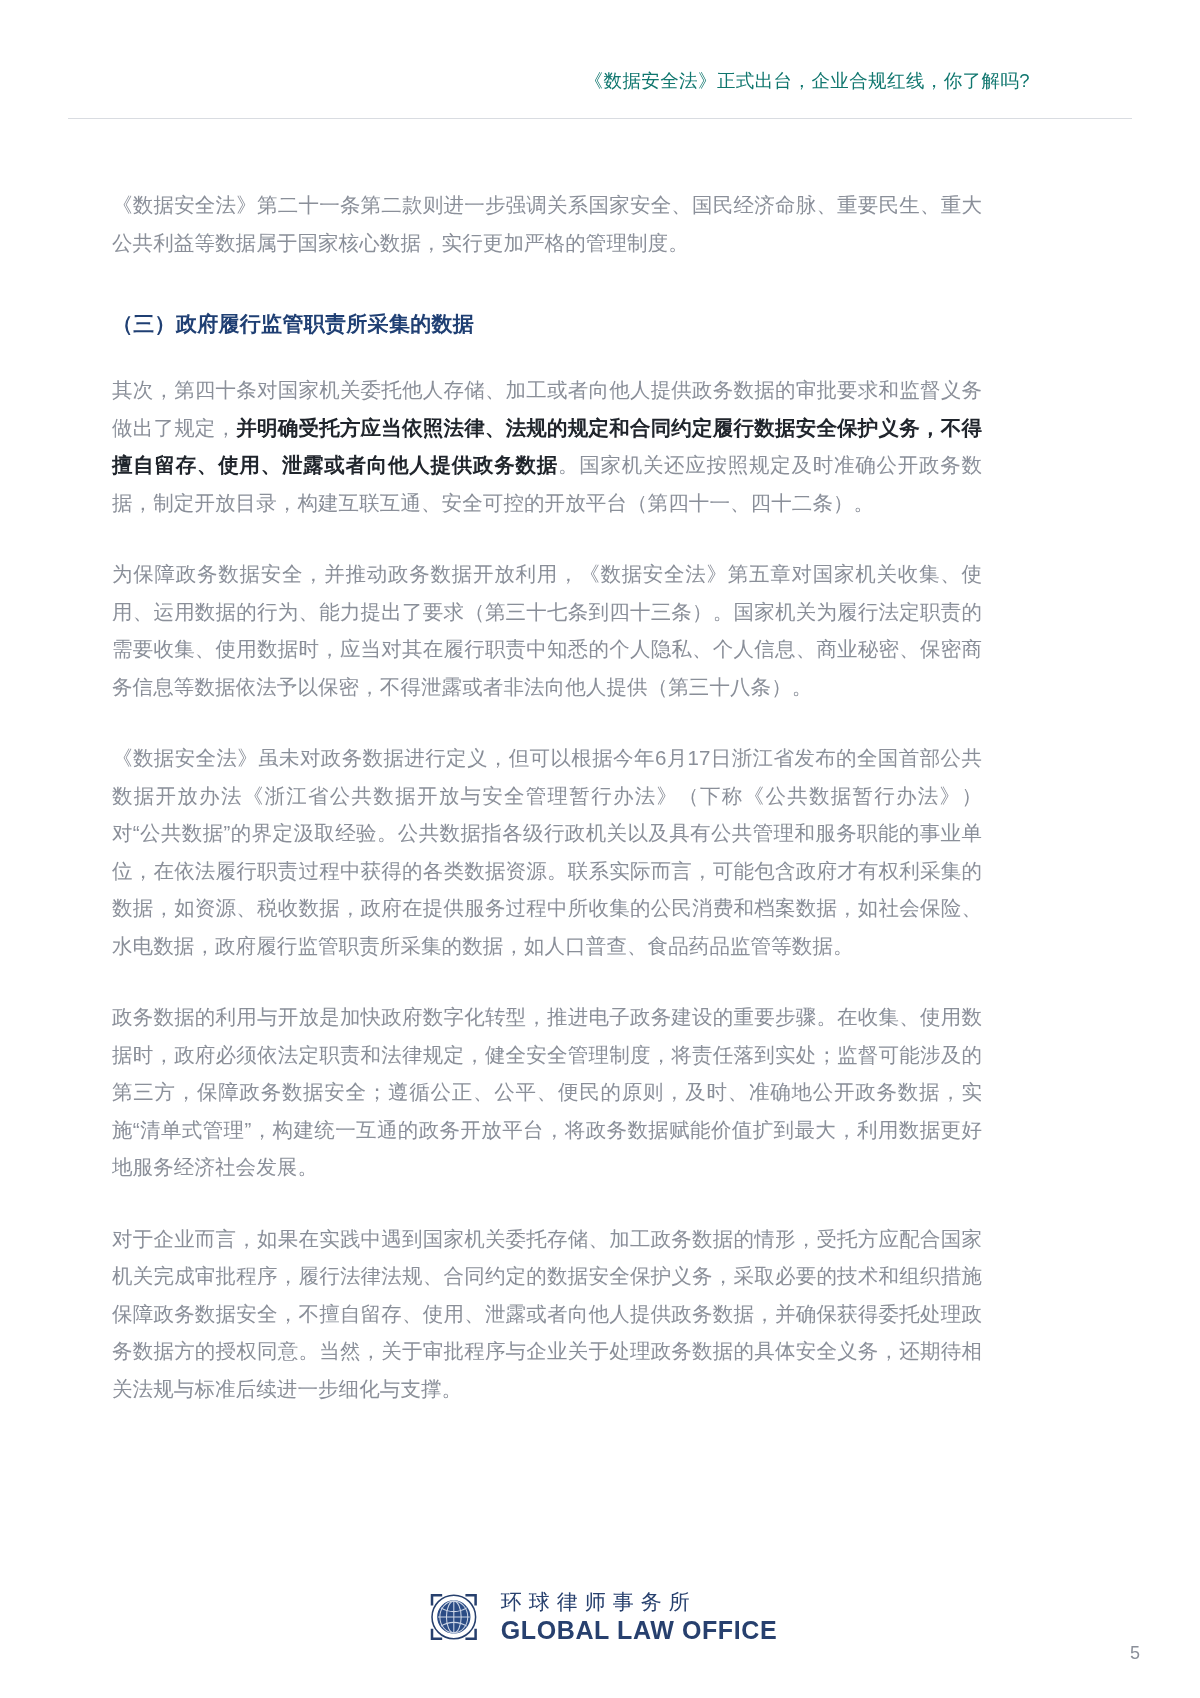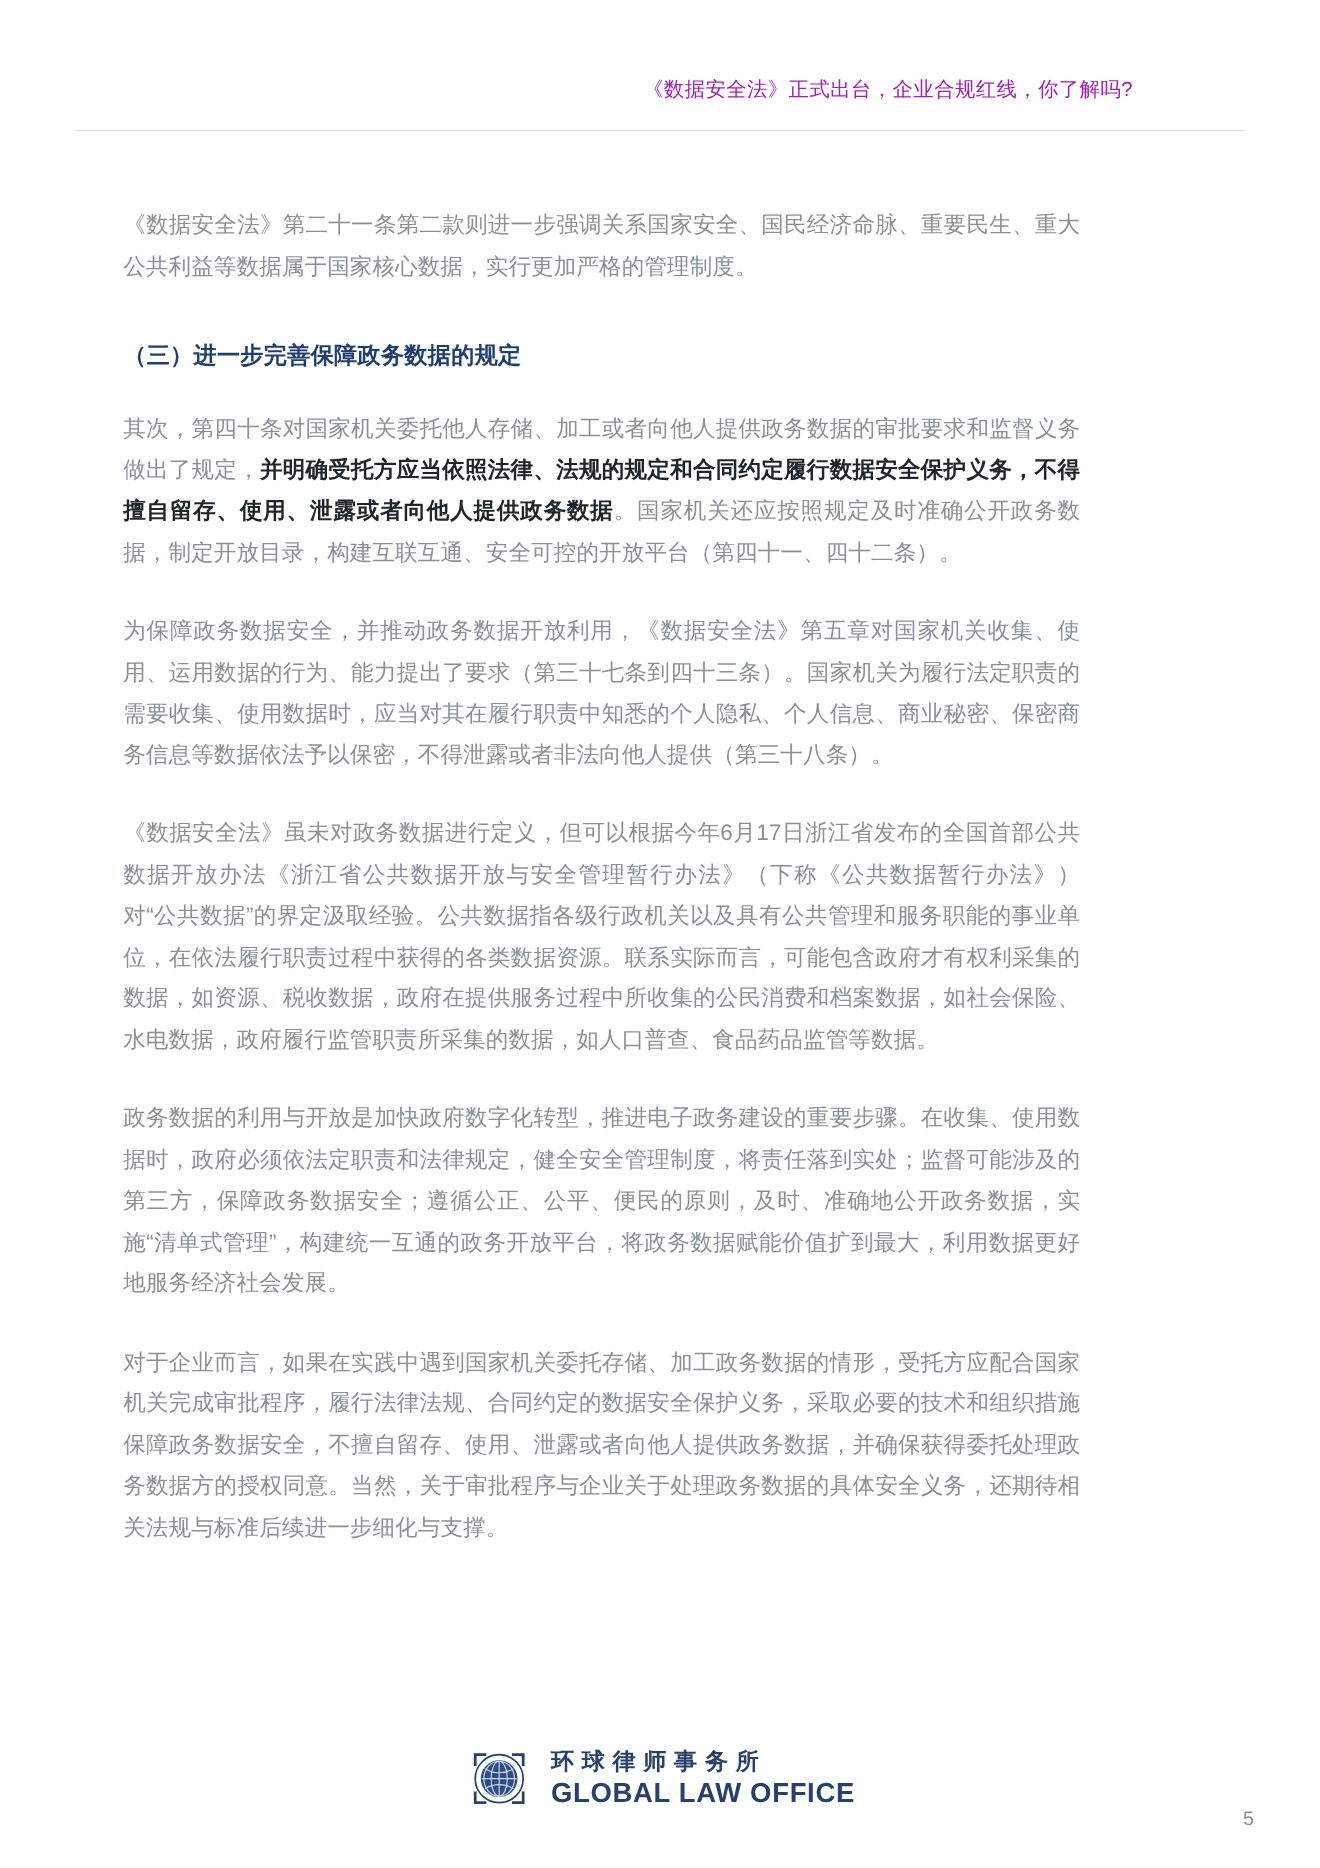--- a/index.html
+++ b/index.html
@@ -27,21 +27,21 @@
     width: 1200px;
     height: 122px;
     box-sizing: border-box;
   }
   .header-title {
     position: absolute;
     right: 170px;
     top: 68px;
     font-size: 18.5px;
     line-height: 26px;
-    color: #a21caf;
+    color: #0f766e;
     letter-spacing: 0.4px;
     white-space: nowrap;
     font-weight: 400;
   }
   .header-rule {
     position: absolute;
     left: 68px;
     top: 118px;
     width: 1064px;
     height: 1px;
@@ -110,21 +110,21 @@
   .logo-text {
     display: flex;
     flex-direction: column;
     justify-content: center;
   }
   .logo-cn {
     font-size: 21px;
     line-height: 26px;
     color: #27406e;
     letter-spacing: 7px;
-    font-weight: 700;
+    font-weight: 400;
     white-space: nowrap;
   }
   .logo-en {
     font-size: 25px;
     line-height: 30px;
     color: #27406e;
     letter-spacing: 0.6px;
     font-weight: 700;
     white-space: nowrap;
   }
@@ -143,21 +143,21 @@
 <div class="page">
 
   <div class="header">
     <div class="header-title">《数据安全法》正式出台，企业合规红线，你了解吗?</div>
     <div class="header-rule"></div>
   </div>
 
   <div class="content" id="body-root">
       <p class="para"><span>《数据安全法》第二十一条第二款则进一步强调关系国家安全、国民经济命脉、重要民生、重大公共利益等数据属于国家核心数据，实行更加严格的管理制度。</span></p>
       <div class="spacer-before-heading"></div>
-      <h2 class="section-heading" style="color: rgb(31, 63, 115);">（三）进一步完善保障政务数据的规定</h2>
+      <h2 class="section-heading" style="color: rgb(31, 63, 115);">（三）政府履行监管职责所采集的数据</h2>
       <p class="para"><span>其次，第四十条对国家机关委托他人存储、加工或者向他人提供政务数据的审批要求和监督义务做出了规定，</span><b class="bold">并明确受托方应当依照法律、法规的规定和合同约定履行数据安全保护义务，不得擅自留存、使用、泄露或者向他人提供政务数据</b><span>。国家机关还应按照规定及时准确公开政务数据，制定开放目录，构建互联互通、安全可控的开放平台（第四十一、四十二条）。</span></p>
       <p class="para"><span>为保障政务数据安全，并推动政务数据开放利用，《数据安全法》第五章对国家机关收集、使用、运用数据的行为、能力提出了要求（第三十七条到四十三条）。国家机关为履行法定职责的需要收集、使用数据时，应当对其在履行职责中知悉的个人隐私、个人信息、商业秘密、保密商务信息等数据依法予以保密，不得泄露或者非法向他人提供（第三十八条）。</span></p>
       <p class="para"><span>《数据安全法》虽未对政务数据进行定义，但可以根据今年6月17日浙江省发布的全国首部公共数据开放办法《浙江省公共数据开放与安全管理暂行办法》（下称《公共数据暂行办法》）对“公共数据”的界定汲取经验。公共数据指各级行政机关以及具有公共管理和服务职能的事业单位，在依法履行职责过程中获得的各类数据资源。联系实际而言，可能包含政府才有权利采集的数据，如资源、税收数据，政府在提供服务过程中所收集的公民消费和档案数据，如社会保险、水电数据，政府履行监管职责所采集的数据，如人口普查、食品药品监管等数据。</span></p>
       <p class="para"><span>政务数据的利用与开放是加快政府数字化转型，推进电子政务建设的重要步骤。在收集、使用数据时，政府必须依法定职责和法律规定，健全安全管理制度，将责任落到实处；监督可能涉及的第三方，保障政务数据安全；遵循公正、公平、便民的原则，及时、准确地公开政务数据，实施“清单式管理”，构建统一互通的政务开放平台，将政务数据赋能价值扩到最大，利用数据更好地服务经济社会发展。</span></p>
       <p class="para"><span>对于企业而言，如果在实践中遇到国家机关委托存储、加工政务数据的情形，受托方应配合国家机关完成审批程序，履行法律法规、合同约定的数据安全保护义务，采取必要的技术和组织措施保障政务数据安全，不擅自留存、使用、泄露或者向他人提供政务数据，并确保获得委托处理政务数据方的授权同意。当然，关于审批程序与企业关于处理政务数据的具体安全义务，还期待相关法规与标准后续进一步细化与支撑。</span></p>
     </div>
 
   <div class="footer">
     <div class="logo-wrap">
       <span class="logo-mark">

